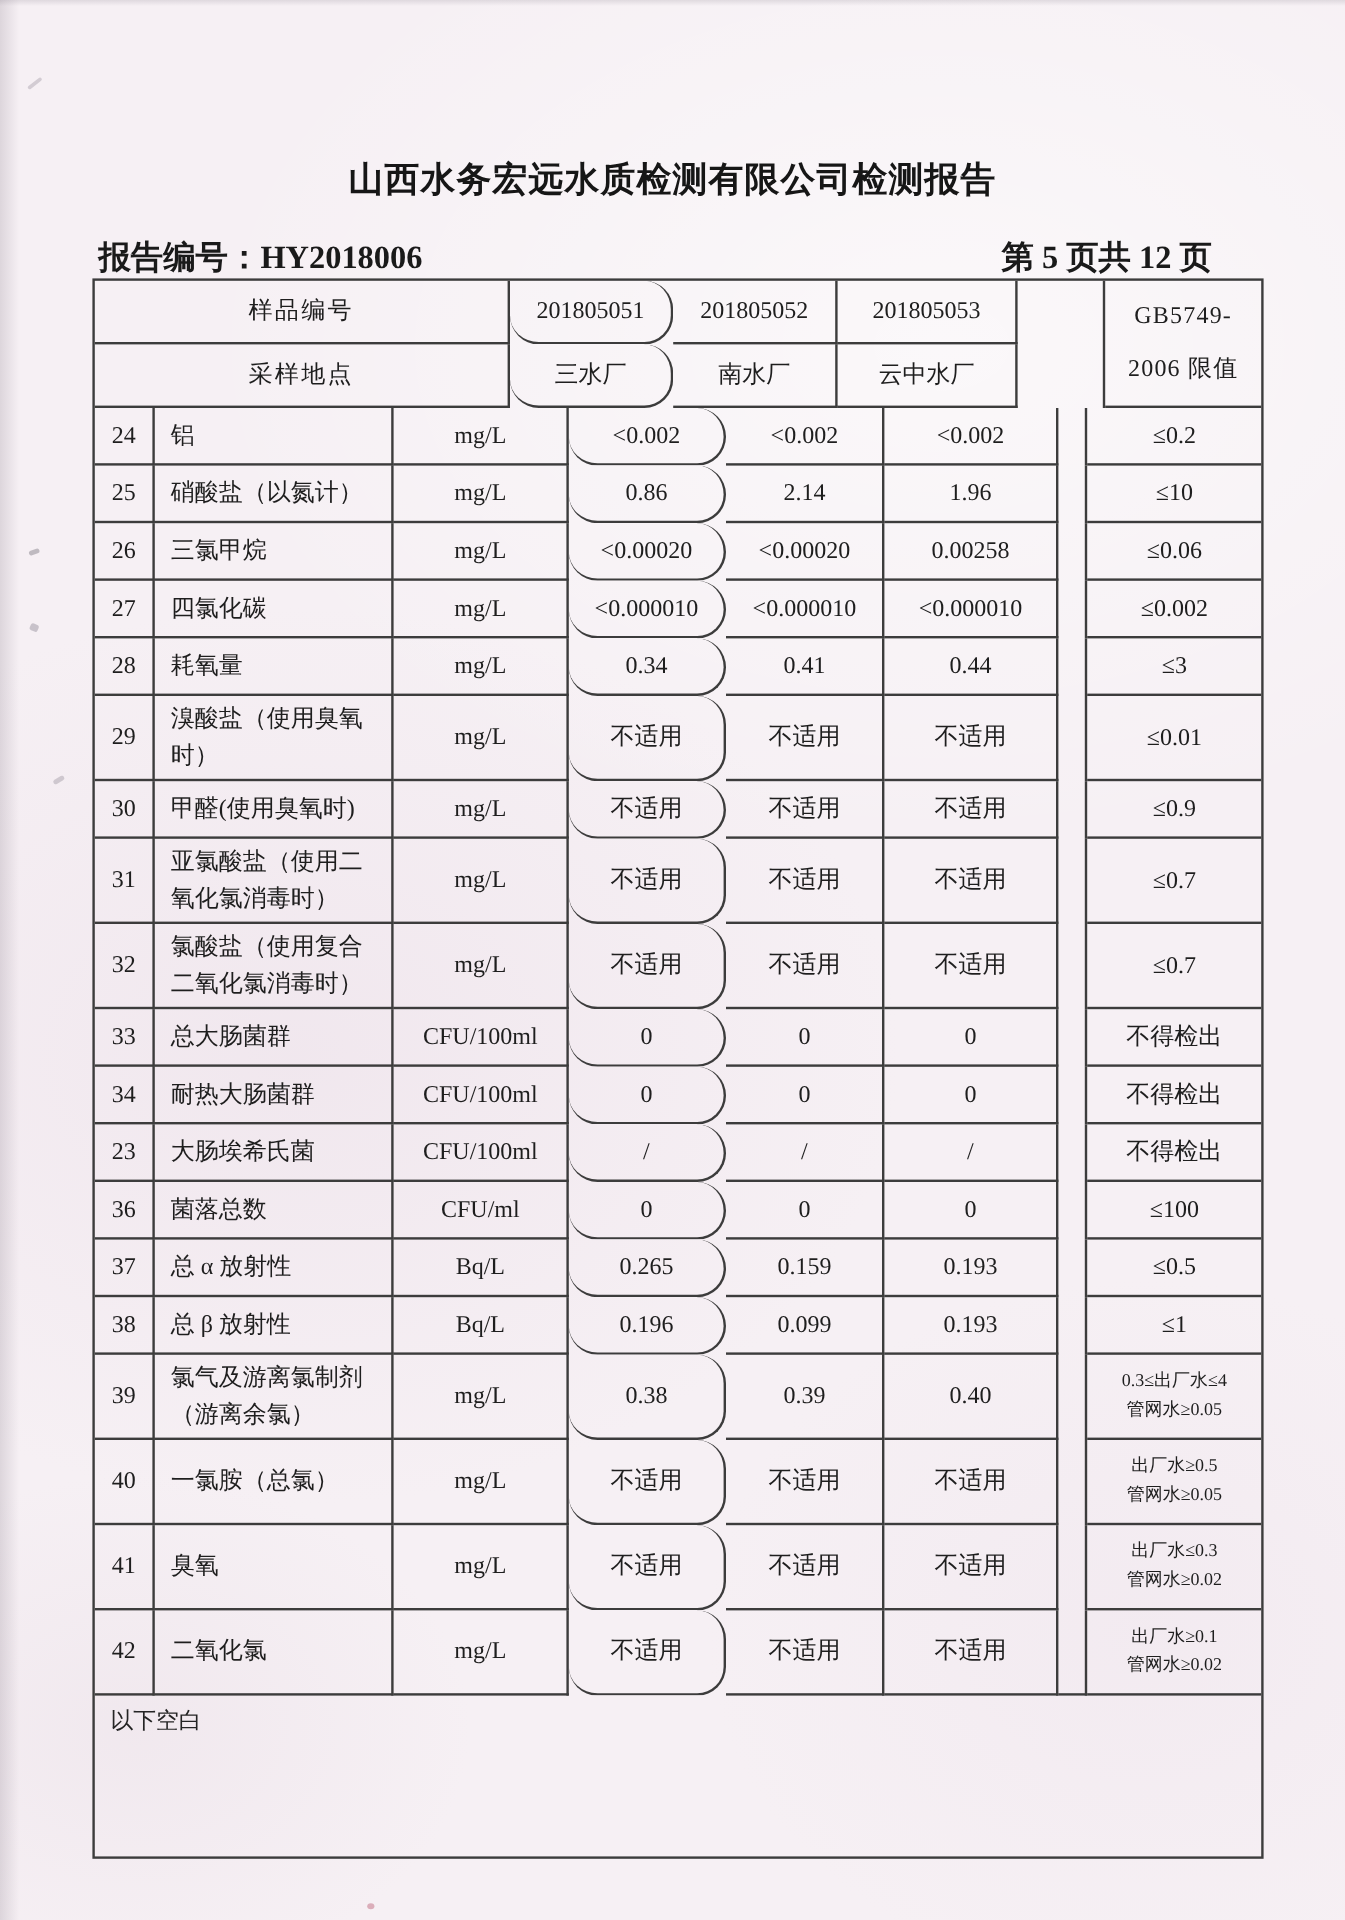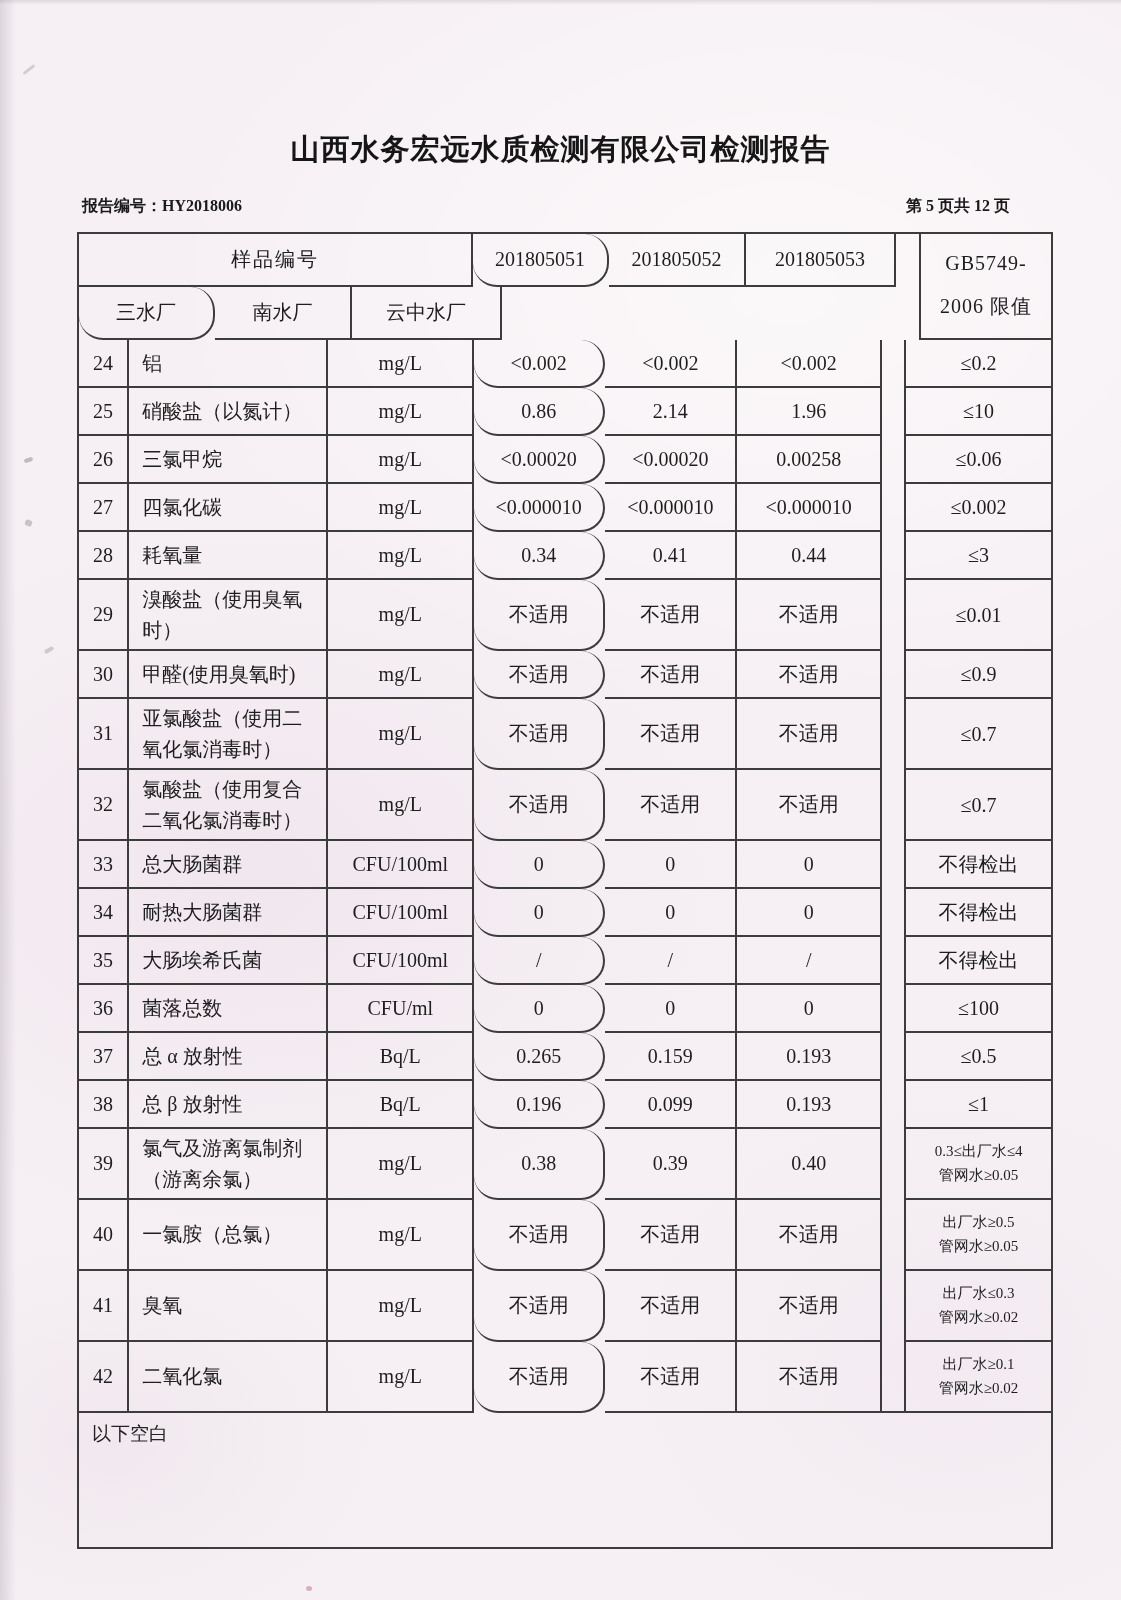--- a/index.html
+++ b/index.html
@@ -37,39 +37,39 @@
 
   .title{
     position:absolute;left:0;top:130px;width:100%;margin:0;
     text-align:center;
     font-family:"Liberation Sans","DejaVu Sans",sans-serif;
     font-size:29px;font-weight:bold;letter-spacing:1px;color:#161616;
   }
   .meta{
     position:absolute;left:82px;top:196px;width:928px;
     display:flex;justify-content:space-between;align-items:baseline;
-    font-size:16px;font-weight:600;color:#1a1a1a;
+    font-size:27px;font-weight:600;color:#1a1a1a;
   }
 
   .table{
     position:absolute;left:77px;top:232px;width:976px;
     box-sizing:border-box;border:2px solid #3c3c3c;
     font-size:20px;
   }
   .table *{box-sizing:border-box;}
 
   .thead{display:flex;align-items:stretch;}
   .thead-left{width:817px;}
   .hrow{display:flex;height:53px;}
   .cell{
     display:flex;align-items:center;justify-content:center;
     border-right:2px solid #3c3c3c;border-bottom:2px solid #3c3c3c;
     text-align:center;line-height:1.35;
   }
-  .c-hmerged{width:394px;letter-spacing:2px;}
+  .c-hmerged{width:346px;letter-spacing:2px;}
   .c-no{width:52px;}
   .c-name{
     width:206px;justify-content:flex-start;text-align:left;
     padding-left:13px;padding-right:4px;white-space:pre-line;line-height:1.55;
   }
   .c-unit{width:151px;}
   .c-v1{width:136px;border-radius:24px;}
   .c-v2{width:137px;}
   .c-v3{width:150px;}
   .c-gap{width:25px;border-right:2px solid #3c3c3c;}
@@ -113,20 +113,21 @@
   <div class="table">
     <div class="thead">
       <div class="thead-left">
         <div class="hrow">
           <div class="cell c-hmerged">样品编号</div>
           <div class="cell c-v1">201805051</div>
           <div class="cell c-v2">201805052</div>
           <div class="cell c-v3">201805053</div>
         </div>
         <div class="hrow">
+          <div class="cell c-hmerged">采样地点</div>
           <div class="cell c-v1">三水厂</div>
           <div class="cell c-v2">南水厂</div>
           <div class="cell c-v3">云中水厂</div>
         </div>
       </div>
       <div class="c-gap"></div>
       <div class="hlimit">
         <span>GB5749-</span>
         <span>2006 限值</span>
       </div>
@@ -240,21 +241,21 @@
     <div class="cell c-no">34</div>
     <div class="cell c-name">耐热大肠菌群</div>
     <div class="cell c-unit">CFU/100ml</div>
     <div class="cell c-val c-v1">0</div>
     <div class="cell c-val c-v2">0</div>
     <div class="cell c-val c-v3">0</div>
     <div class="c-gap"></div>
     <div class="cell c-limit">不得检出</div>
   </div>
         <div class="row">
-    <div class="cell c-no">35</div>
+    <div class="cell c-no">23</div>
     <div class="cell c-name">大肠埃希氏菌</div>
     <div class="cell c-unit">CFU/100ml</div>
     <div class="cell c-val c-v1">/</div>
     <div class="cell c-val c-v2">/</div>
     <div class="cell c-val c-v3">/</div>
     <div class="c-gap"></div>
     <div class="cell c-limit">不得检出</div>
   </div>
         <div class="row">
     <div class="cell c-no">36</div>

